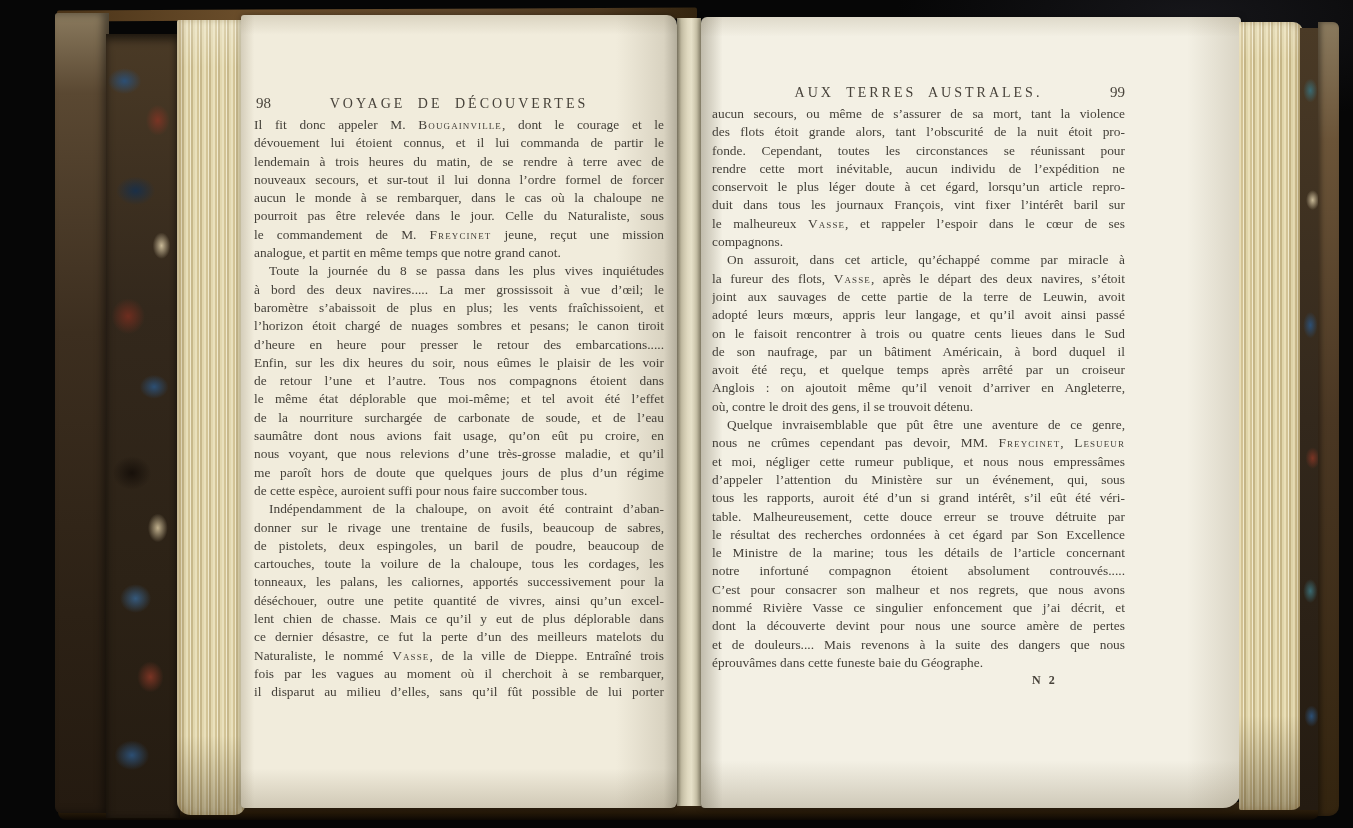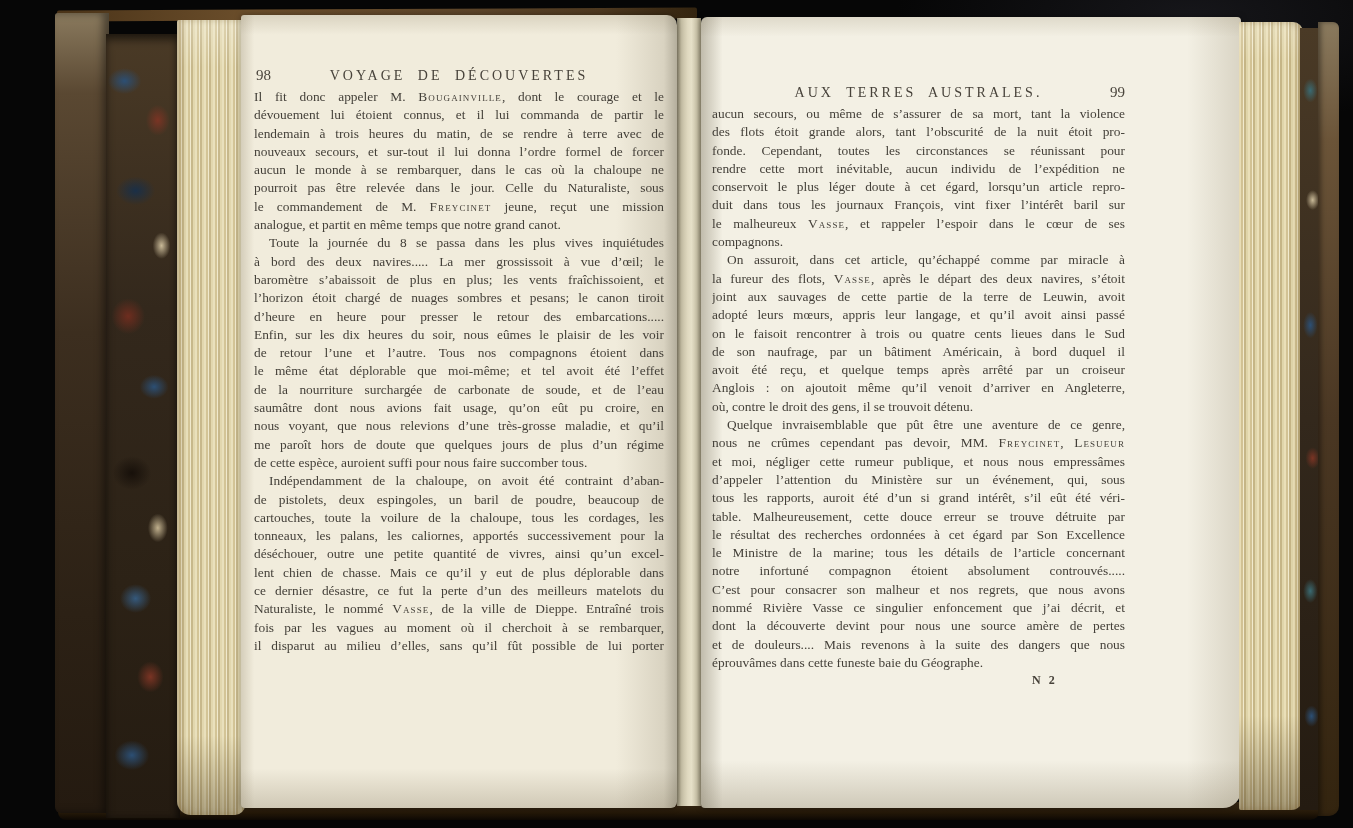--- a/index.html
+++ b/index.html
@@ -64,21 +64,21 @@
       radial-gradient(ellipse 12px 18px at 50% 88%, #2c4f74 0%, rgba(44,79,116,0) 60%),
       linear-gradient(180deg,#4a3a26 0%,#33281c 50%,#241b11 100%);}
   .cover-right{position:absolute;left:1318px;top:22px;width:21px;height:794px;
     background:linear-gradient(180deg,#8a7a5e 0%,#6b5438 15%,#4a3723 50%,#33240f 100%);
     border-radius:0 6px 10px 0;box-shadow:inset 3px 0 5px rgba(0,0,0,.4);}
   .cover-bottom{position:absolute;left:58px;top:802px;width:1262px;height:18px;
     background:linear-gradient(180deg,#3a2a16 0%,#241808 60%,#0d0803 100%);
     border-radius:0 0 10px 8px;z-index:0;}
 
   .text-block{position:absolute;color:#433f38;z-index:5;}
-  .text-block.left{left:254px;top:68px;width:410px;}
+  .text-block.left{left:254px;top:96px;width:410px;}
   .text-block.right{left:712px;top:85px;width:413px;}
   .pagehead{position:relative;height:19px;margin-bottom:1px;}
   .runtitle{display:block;text-align:center;font-size:14px;letter-spacing:3px;word-spacing:6px;color:#47423a;}
   .pagenum{position:absolute;top:-1px;font-size:15px;color:#4a453c;}
   .left-num{left:2px;}
   .right-num{right:0px;}
   .pagebody{width:100%;}
   .line{height:18.3px;line-height:18.3px;overflow:hidden;font-size:13.4px;
     text-align:justify;text-align-last:justify;text-justify:inter-word;white-space:normal;}
   .line.e{text-align-last:left;}
@@ -124,20 +124,21 @@
         <div class="line">d’heure en heure pour presser le retour des embarcations.....</div>
         <div class="line">Enfin, sur les dix heures du soir, nous eûmes le plaisir de les voir</div>
         <div class="line">de retour l’une et l’autre. Tous nos compagnons étoient dans</div>
         <div class="line">le même état déplorable que moi-même; et tel avoit été l’effet</div>
         <div class="line">de la nourriture surchargée de carbonate de soude, et de l’eau</div>
         <div class="line">saumâtre dont nous avions fait usage, qu’on eût pu croire, en</div>
         <div class="line">nous voyant, que nous relevions d’une très-grosse maladie, et qu’il</div>
         <div class="line">me paroît hors de doute que quelques jours de plus d’un régime</div>
         <div class="line e">de cette espèce, auroient suffi pour nous faire succomber tous.</div>
         <div class="line p">Indépendamment de la chaloupe, on avoit été contraint d’aban-</div>
+        <div class="line">donner sur le rivage une trentaine de fusils, beaucoup de sabres,</div>
         <div class="line">de pistolets, deux espingoles, un baril de poudre, beaucoup de</div>
         <div class="line">cartouches, toute la voilure de la chaloupe, tous les cordages, les</div>
         <div class="line">tonneaux, les palans, les caliornes, apportés successivement pour la</div>
         <div class="line">déséchouer, outre une petite quantité de vivres, ainsi qu’un excel-</div>
         <div class="line">lent chien de chasse. Mais ce qu’il y eut de plus déplorable dans</div>
         <div class="line">ce dernier désastre, ce fut la perte d’un des meilleurs matelots du</div>
         <div class="line"><span class="it">Naturaliste</span>, le nommé <span class="sc">Vasse</span>, de la ville de Dieppe. Entraîné trois</div>
         <div class="line">fois par les vagues au moment où il cherchoit à se rembarquer,</div>
         <div class="line">il disparut au milieu d’elles, sans qu’il fût possible de lui porter</div>
       </div>

